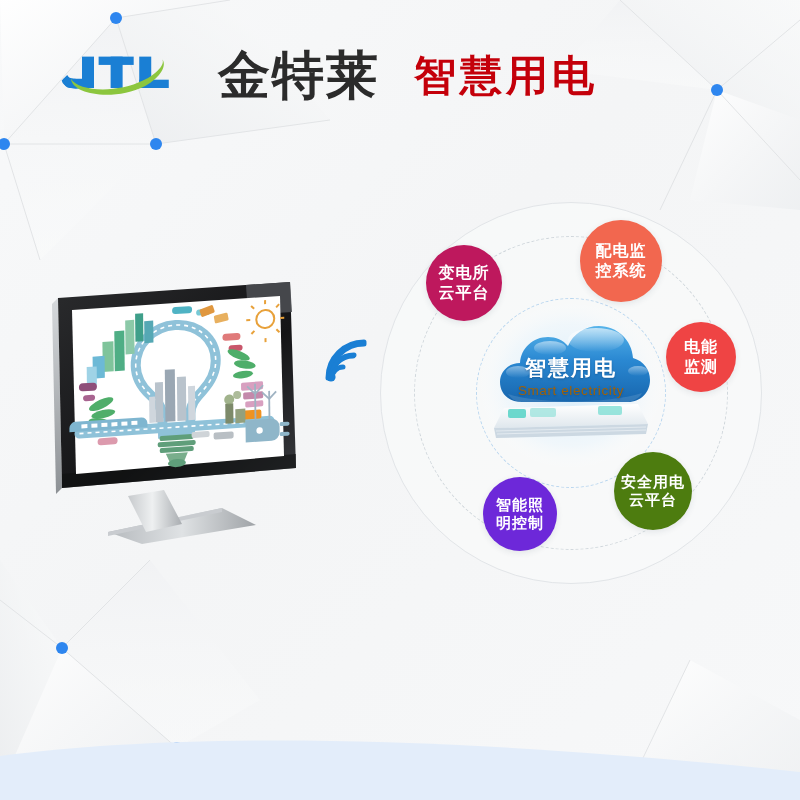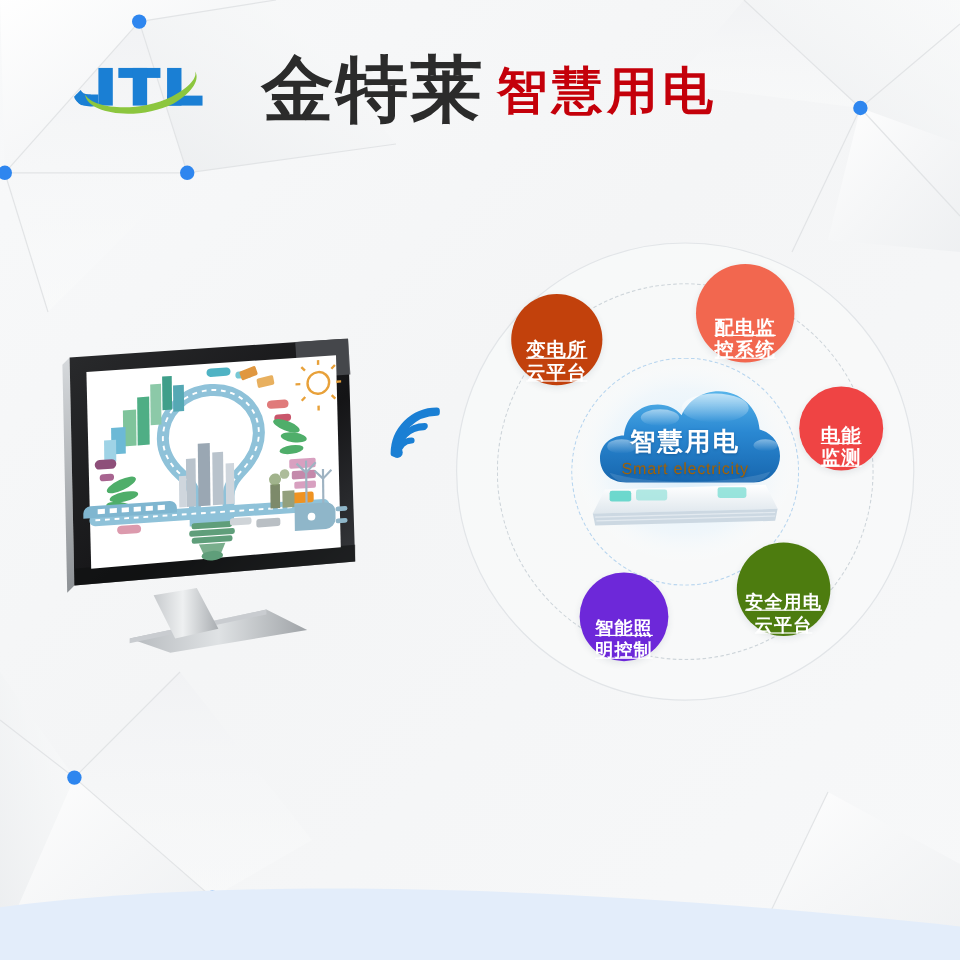--- a/index.html
+++ b/index.html
@@ -14,21 +14,21 @@
   .bg-layer{position:absolute;inset:0;width:800px;height:800px;}
   .bg-base{background:linear-gradient(135deg,#f8f9fa 0%,#f4f5f6 45%,#f7f8f9 100%);}
 
   
   .header{position:absolute;top:0;left:0;width:800px;height:140px;}
   .logo-wrap{position:absolute;left:58px;top:45px;width:300px;height:62px;}
   .logo-mark{position:absolute;left:0;top:0;width:120px;height:62px;}
   .brand-cn{
     position:absolute;left:160px;top:2px;
     font-family:"DejaVu Sans","Liberation Sans",sans-serif;
-    font-size:60px;font-weight:bold;color:#2b2b2b;letter-spacing:2px;
+    font-size:52px;font-weight:bold;color:#2b2b2b;letter-spacing:2px;
     line-height:56px;white-space:nowrap;
   }
   .title-red{
     position:absolute;left:414px;top:52px;
     font-family:"DejaVu Sans","Liberation Sans",sans-serif;
     font-size:42px;font-weight:bold;color:#c4000a;letter-spacing:4px;
     line-height:48px;white-space:nowrap;
   }
 
   
@@ -68,26 +68,25 @@
   }
   .cloud-en{
     font-family:"Liberation Sans",sans-serif;
     font-size:13.5px;color:#a16207;letter-spacing:.6px;
     line-height:18px;display:block;margin-top:2px;
     text-shadow:0 1px 2px rgba(10,60,110,.45);
   }
 
   .bubble{
     position:absolute;border-radius:50%;
-    display:flex;align-items:flex-end;justify-content:center;
+    display:flex;align-items:center;justify-content:center;
     color:#fff;text-align:center;
     font-family:"DejaVu Sans","Liberation Sans",sans-serif;
     font-weight:bold;letter-spacing:1px;
     box-shadow:0 2px 6px rgba(40,60,80,.10);
-    text-decoration:underline;
   }
   .bubble span{display:block;line-height:1.22;}
 
   
   .wave{position:absolute;left:0;bottom:0;width:800px;height:80px;}
 </style>
 </head>
 <body style="background: rgb(246, 247, 248);">
 
 <div id="stage">
@@ -450,21 +449,21 @@
           <path d="M30,96 C60,106 130,106 164,95 C160,103 150,104 150,104 L44,104 C38,104 33,101 30,96 Z" fill="#ffffff" opacity=".12"></path>
         </g>
       </svg>
 
       <div class="cloud-text">
         <span class="cloud-cn">智慧用电</span>
         <span class="cloud-en">Smart electricity</span>
       </div>
     </div>
 
-    <div class="bubble" style="left: 56px; top: 55px; width: 76px; height: 76px; background: #c2410c; font-size: 16px;">
+    <div class="bubble" style="left: 56px; top: 55px; width: 76px; height: 76px; background: #be185d; font-size: 16px;">
       <div>
         <span>变电所</span>
         <span>云平台</span>
       </div>
     </div>
 
     <div class="bubble" style="left: 210px; top: 30px; width: 82px; height: 82px; background: rgb(242, 103, 79); font-size: 16px;">
       <div>
         <span>配电监</span>
         <span>控系统</span>

